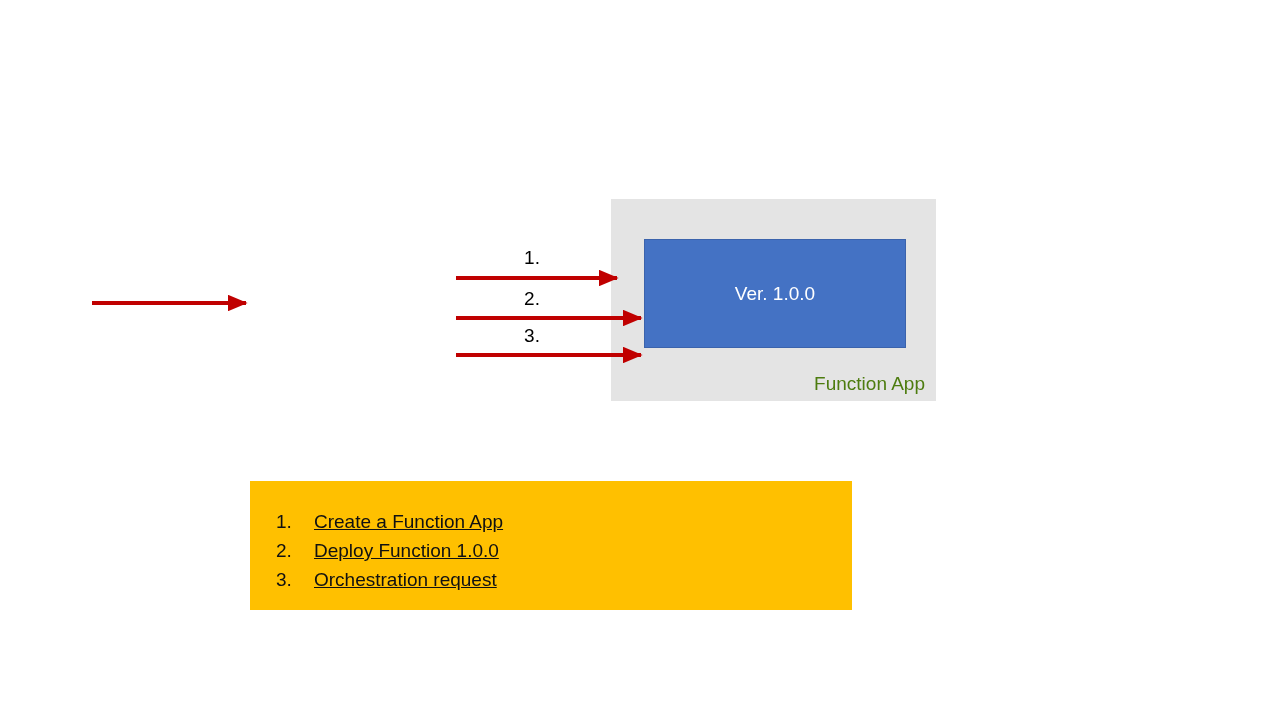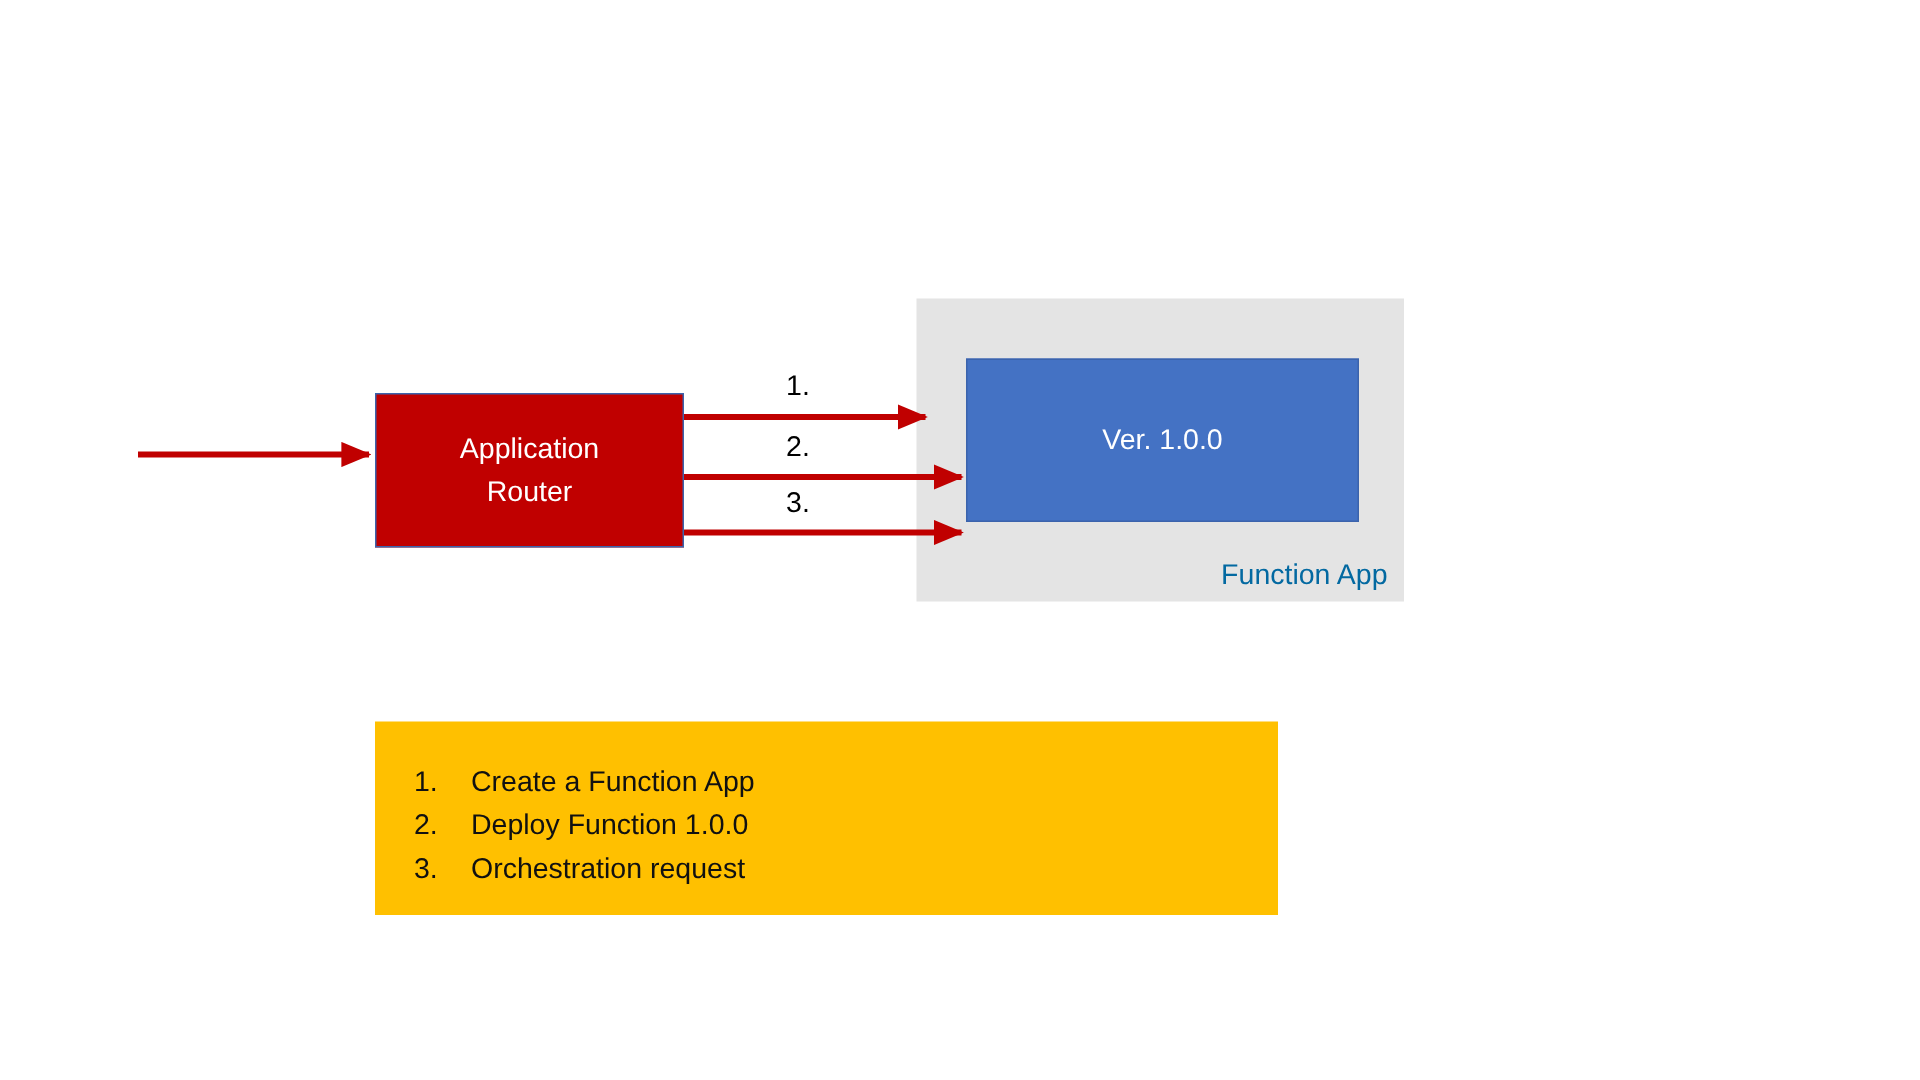--- a/index.html
+++ b/index.html
@@ -23,21 +23,21 @@
     top: 199px;
     width: 325px;
     height: 202px;
     background: #E4E4E4;
   }
   .function-app-label {
     position: absolute;
     right: 11px;
     bottom: 6px;
     font-size: 19px;
-    color: #0369a1;
+    color: #4d7c0f;
     white-space: nowrap;
   }
 
   
   .version-box {
     position: absolute;
     left: 644px;
     top: 239px;
     width: 262px;
     height: 109px;
@@ -122,39 +122,36 @@
     color: #111111;
     line-height: 29px;
     white-space: nowrap;
   }
   .legend-item-marker {
     width: 38px;
     flex: 0 0 38px;
   }
   .legend-item-text {
     flex: 1 1 auto;
+    text-decoration: underline;
   }
 </style>
 </head>
 <body>
 
 <div id="canvas">
 
   <div class="function-app-container">
     <div class="function-app-label">Function App</div>
   </div>
 
   <div class="version-box">
     <div class="version-box-label">Ver. 1.0.0</div>
   </div>
 
-  <div class="router-box">
-    <div class="router-box-label">Application</div>
-    <div class="router-box-label">Router</div>
-  </div>
 
   <svg class="arrow-svg" viewBox="0 0 1280 720" xmlns="http://www.w3.org/2000/svg">
     <defs>
       <marker id="ah" markerWidth="5" markerHeight="4.2" refX="4.6" refY="2.1" orient="auto" markerUnits="strokeWidth">
         <path d="M0,0 L5,2.1 L0,4.2 z" fill="#C00000"></path>
       </marker>
     </defs>
 
     <line x1="92" y1="303" x2="246" y2="303" stroke="#C00000" stroke-width="4" marker-end="url(#ah)"></line>
 

